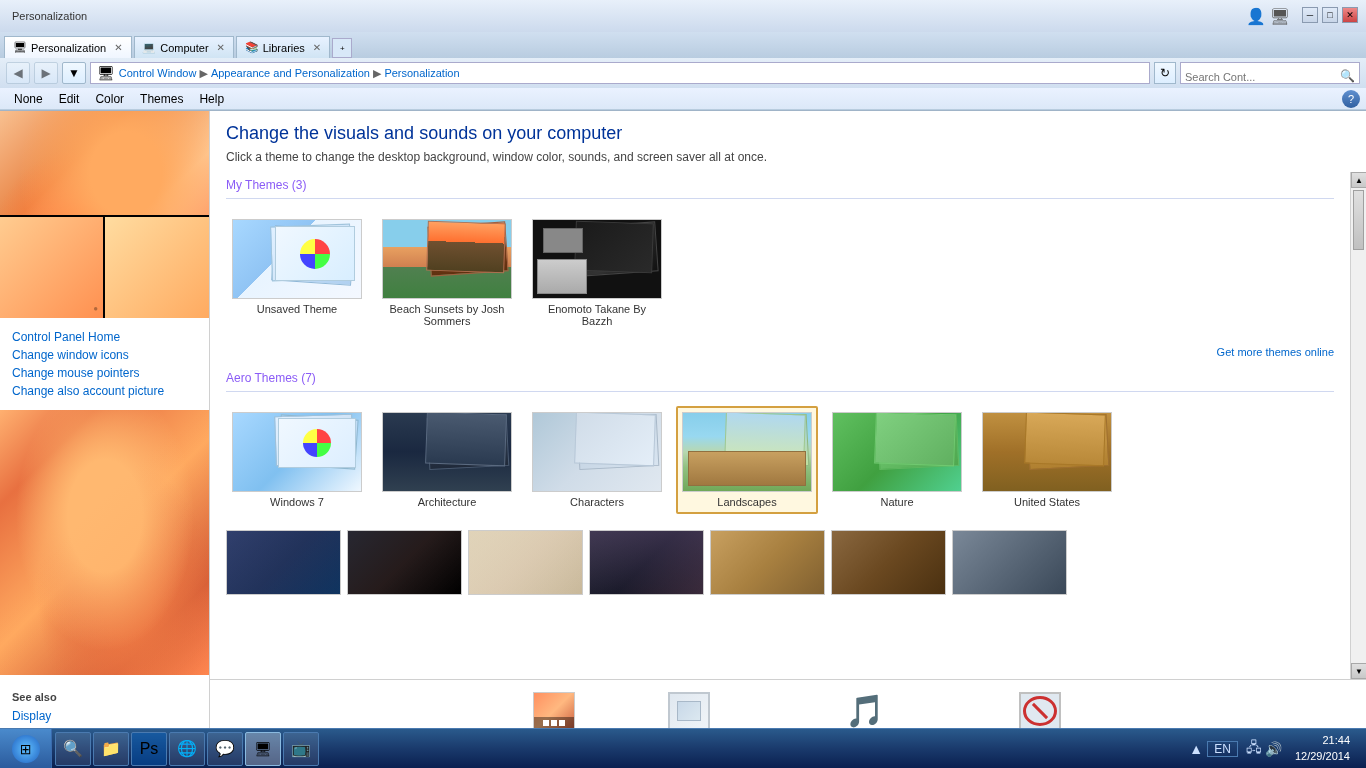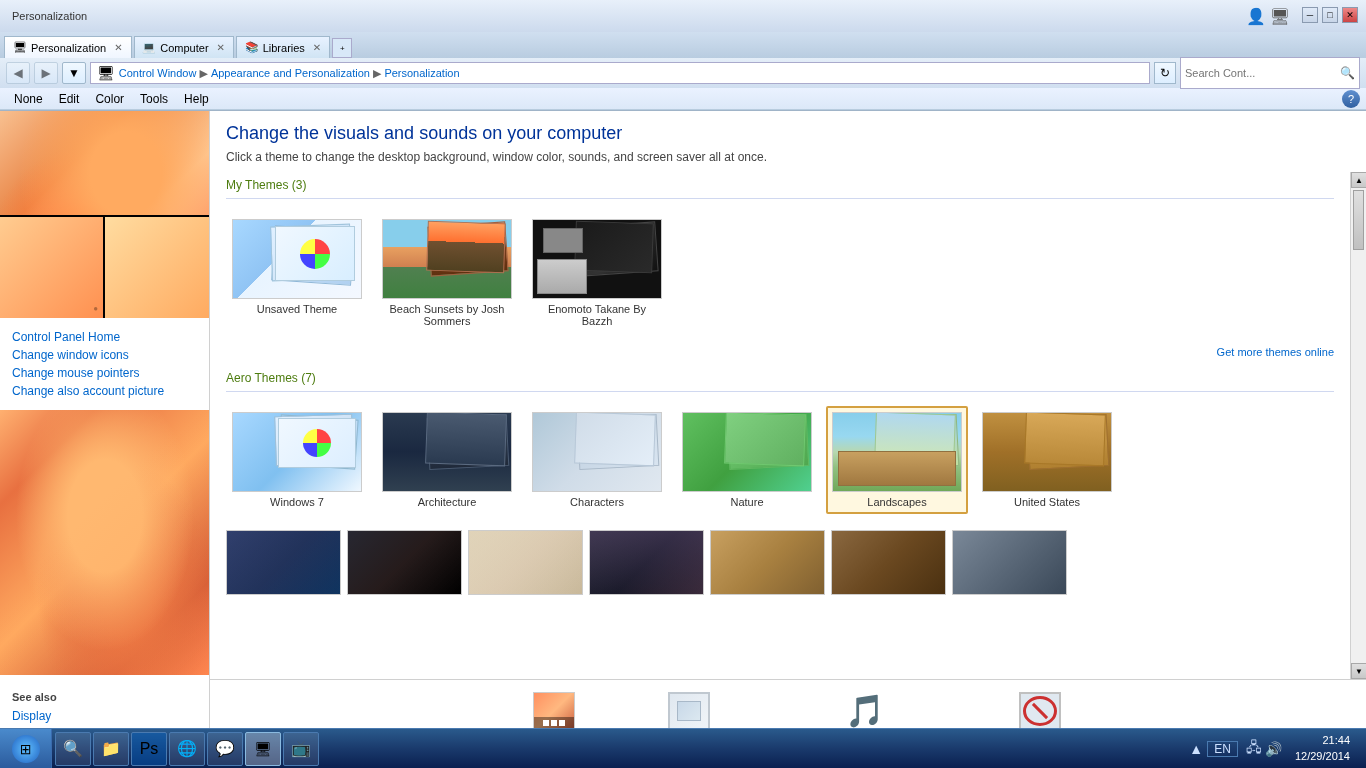--- a/index.html
+++ b/index.html
@@ -17,21 +17,21 @@
     .tab-close { font-size: 10px; color: #666; margin-left: 4px; cursor: pointer; }
     .tab-empty { width: 20px; height: 20px; border: 1px solid #aac; background: #d8e8f8; display: inline-flex; align-items: center; justify-content: center; font-size: 8px; }
 
     .nav-bar { display: flex; align-items: center; padding: 3px 6px; background: linear-gradient(180deg, #e4eef8 0%, #d0dff0 100%); height: 30px; gap: 4px; }
     .nav-btn { width: 24px; height: 22px; border: 1px solid #a0b8cc; background: linear-gradient(180deg, #f0f8ff 0%, #ddeeff 100%); cursor: pointer; display: flex; align-items: center; justify-content: center; font-size: 12px; border-radius: 2px; }
     .nav-btn:disabled { opacity: 0.5; }
     .breadcrumb-bar { flex: 1; display: flex; align-items: center; border: 1px solid #aac; background: white; height: 22px; padding: 0 6px; font-size: 11px; }
     .breadcrumb-item { color: #0066cc; cursor: pointer; }
     .breadcrumb-sep { margin: 0 3px; color: #666; }
     .refresh-btn { width: 22px; height: 22px; border: 1px solid #a0b8cc; background: linear-gradient(180deg, #f0f8ff 0%, #ddeeff 100%); cursor: pointer; display: flex; align-items: center; justify-content: center; }
-    .search-bar { display: flex; align-items: center; border: 1px solid #aac; background: white; height: 32px; width: 180px; }
+    .search-bar { display: flex; align-items: flex-end; border: 1px solid #aac; background: white; height: 22px; width: 180px; }
     .search-bar input { border: none; outline: none; width: 100%; padding: 0 4px; font-size: 11px; }
     .search-icon { padding: 0 4px; color: #888; }
 
     .menubar { display: flex; align-items: center; padding: 0 6px; height: 22px; background: linear-gradient(180deg, #eaf2ff 0%, #dce8f8 100%); border-bottom: 1px solid #b8ccde; }
     .menu-item { padding: 2px 8px; cursor: pointer; font-size: 12px; }
 
     
     .main-layout { display: flex; height: calc(768px - 32px - 26px - 30px - 22px); }
 
     
@@ -43,21 +43,21 @@
     .sidebar-section-title { font-weight: bold; font-size: 11px; color: #444; margin: 8px 0 4px; }
     .sidebar-bottom { padding: 8px 12px; }
 
     
     .content { flex: 1; background: white; display: flex; flex-direction: column; overflow: hidden; }
     .content-header { padding: 12px 16px 8px; }
     .content-title { font-size: 18px; color: #003399; font-weight: normal; margin-bottom: 6px; }
     .content-subtitle { font-size: 12px; color: #444; }
 
     .section-header { display: flex; align-items: center; justify-content: space-between; padding: 6px 0; border-bottom: 1px solid #d0d8f0; margin-bottom: 10px; }
-    .section-title { color: #4d7c0f; font-size: 12px; font-weight: normal; }
+    .section-title { color: #8b5cf6; font-size: 12px; font-weight: normal; }
     .section-link { color: #0066cc; font-size: 11px; cursor: pointer; }
 
     .themes-grid { display: flex; flex-wrap: wrap; gap: 8px; padding: 4px 0 12px; }
     .theme-item { display: flex; flex-direction: column; align-items: center; cursor: pointer; padding: 4px; border: 2px solid transparent; border-radius: 2px; }
     .theme-thumbnail { width: 130px; height: 80px; border: 1px solid #ccc; background: #eee; overflow: hidden; position: relative; }
     .theme-name { font-size: 11px; text-align: center; margin-top: 4px; max-width: 130px; color: #333; }
 
     
     .bottom-bar { height: 90px; background: white; border-top: 1px solid #d0d0d0; display: flex; align-items: center; padding: 0 20px; gap: 50px; justify-content: center; }
     .bottom-item { display: flex; flex-direction: column; align-items: center; cursor: pointer; gap: 2px; }
@@ -161,21 +161,21 @@
     <div class="search-bar">
       <input type="text" placeholder="Search Cont..." style="font-size: 11px;">
       <span class="search-icon">🔍</span>
     </div>
   </div>
 
   <div class="menubar">
     <span class="menu-item">None</span>
     <span class="menu-item">Edit</span>
     <span class="menu-item">Color</span>
-    <span class="menu-item">Tools</span>
+    <span class="menu-item">Themes</span>
     <span class="menu-item">Help</span>
     <div style="margin-left:auto;">
       <div style="width:18px;height:18px;border-radius:50%;background:linear-gradient(180deg,#6090d0,#3060a0);color:white;display:flex;align-items:center;justify-content:center;font-size:11px;cursor:pointer;">?</div>
     </div>
   </div>
 </div>
 
 <div class="main-layout">
 
   <div class="sidebar">
@@ -293,38 +293,38 @@
 
             <div class="theme-item">
               <div class="theme-thumbnail" style="position:relative;overflow:hidden;">
                 <div style="position:absolute;inset:0;background:linear-gradient(135deg,#b0c8d8,#d0dce8,#e0e8f0);"></div>
                 <div style="position:absolute;top:3px;right:3px;width:80px;height:52px;background:linear-gradient(135deg,#c0d0e0,#d8e4f0);border:1px solid #a8b8c8;transform:rotate(-3deg);"></div>
                 <div style="position:absolute;top:0;right:6px;width:80px;height:52px;background:linear-gradient(135deg,#d0dce8,#e4eef8);border:1px solid #b8c8d8;transform:rotate(2deg);"></div>
               </div>
               <div class="theme-name">Characters</div>
             </div>
 
-            <div class="theme-item">
-              <div class="theme-thumbnail" style="position:relative;overflow:hidden;">
-                <div style="position:absolute;inset:0;background:linear-gradient(135deg,#60c060,#40a040,#50d090);"></div>
-                <div style="position:absolute;top:3px;right:3px;width:80px;height:52px;background:linear-gradient(135deg,#70c870,#50a850);border:1px solid #60b860;transform:rotate(-3deg);"></div>
-                <div style="position:absolute;top:0;right:6px;width:80px;height:52px;background:linear-gradient(135deg,#80d080,#60b060);border:1px solid #70c870;transform:rotate(2deg);"></div>
-              </div>
-              <div class="theme-name">Nature</div>
-            </div>
-
             <div class="theme-item landscapes-selected">
               <div class="theme-thumbnail" style="position:relative;overflow:hidden;">
                 <div style="position:absolute;inset:0;background:linear-gradient(180deg,#87ceeb 0%,#98d8f0 30%,#b8d8b0 50%,#90c080 70%,#70a858 100%);"></div>
                 <div style="position:absolute;top:3px;right:3px;width:80px;height:52px;background:linear-gradient(180deg,#a0d0e8,#c0e0a0);border:1px solid #90b880;transform:rotate(-3deg);"></div>
                 <div style="position:absolute;top:0;right:6px;width:80px;height:52px;background:linear-gradient(180deg,#b0d8f0,#d0e8b0);border:1px solid #a0c890;transform:rotate(2deg);"></div>
 
                 <div style="position:absolute;bottom:5px;left:5px;right:5px;height:35px;background:linear-gradient(180deg,#c8a060,#a07840);border:1px solid #907040;"></div>
               </div>
               <div class="theme-name">Landscapes</div>
+            </div>
+
+            <div class="theme-item">
+              <div class="theme-thumbnail" style="position:relative;overflow:hidden;">
+                <div style="position:absolute;inset:0;background:linear-gradient(135deg,#60c060,#40a040,#50d090);"></div>
+                <div style="position:absolute;top:3px;right:3px;width:80px;height:52px;background:linear-gradient(135deg,#70c870,#50a850);border:1px solid #60b860;transform:rotate(-3deg);"></div>
+                <div style="position:absolute;top:0;right:6px;width:80px;height:52px;background:linear-gradient(135deg,#80d080,#60b060);border:1px solid #70c870;transform:rotate(2deg);"></div>
+              </div>
+              <div class="theme-name">Nature</div>
             </div>
 
 
             <div class="theme-item">
               <div class="theme-thumbnail" style="position:relative;overflow:hidden;">
                 <div style="position:absolute;inset:0;background:linear-gradient(180deg,#c09040,#a07028,#806020);"></div>
                 <div style="position:absolute;top:3px;right:3px;width:80px;height:52px;background:linear-gradient(180deg,#d0a050,#b08030);border:1px solid #a07030;transform:rotate(-3deg);"></div>
                 <div style="position:absolute;top:0;right:6px;width:80px;height:52px;background:linear-gradient(180deg,#d8a858,#b88838);border:1px solid #a87828;transform:rotate(2deg);"></div>
               </div>
               <div class="theme-name">United States</div>

